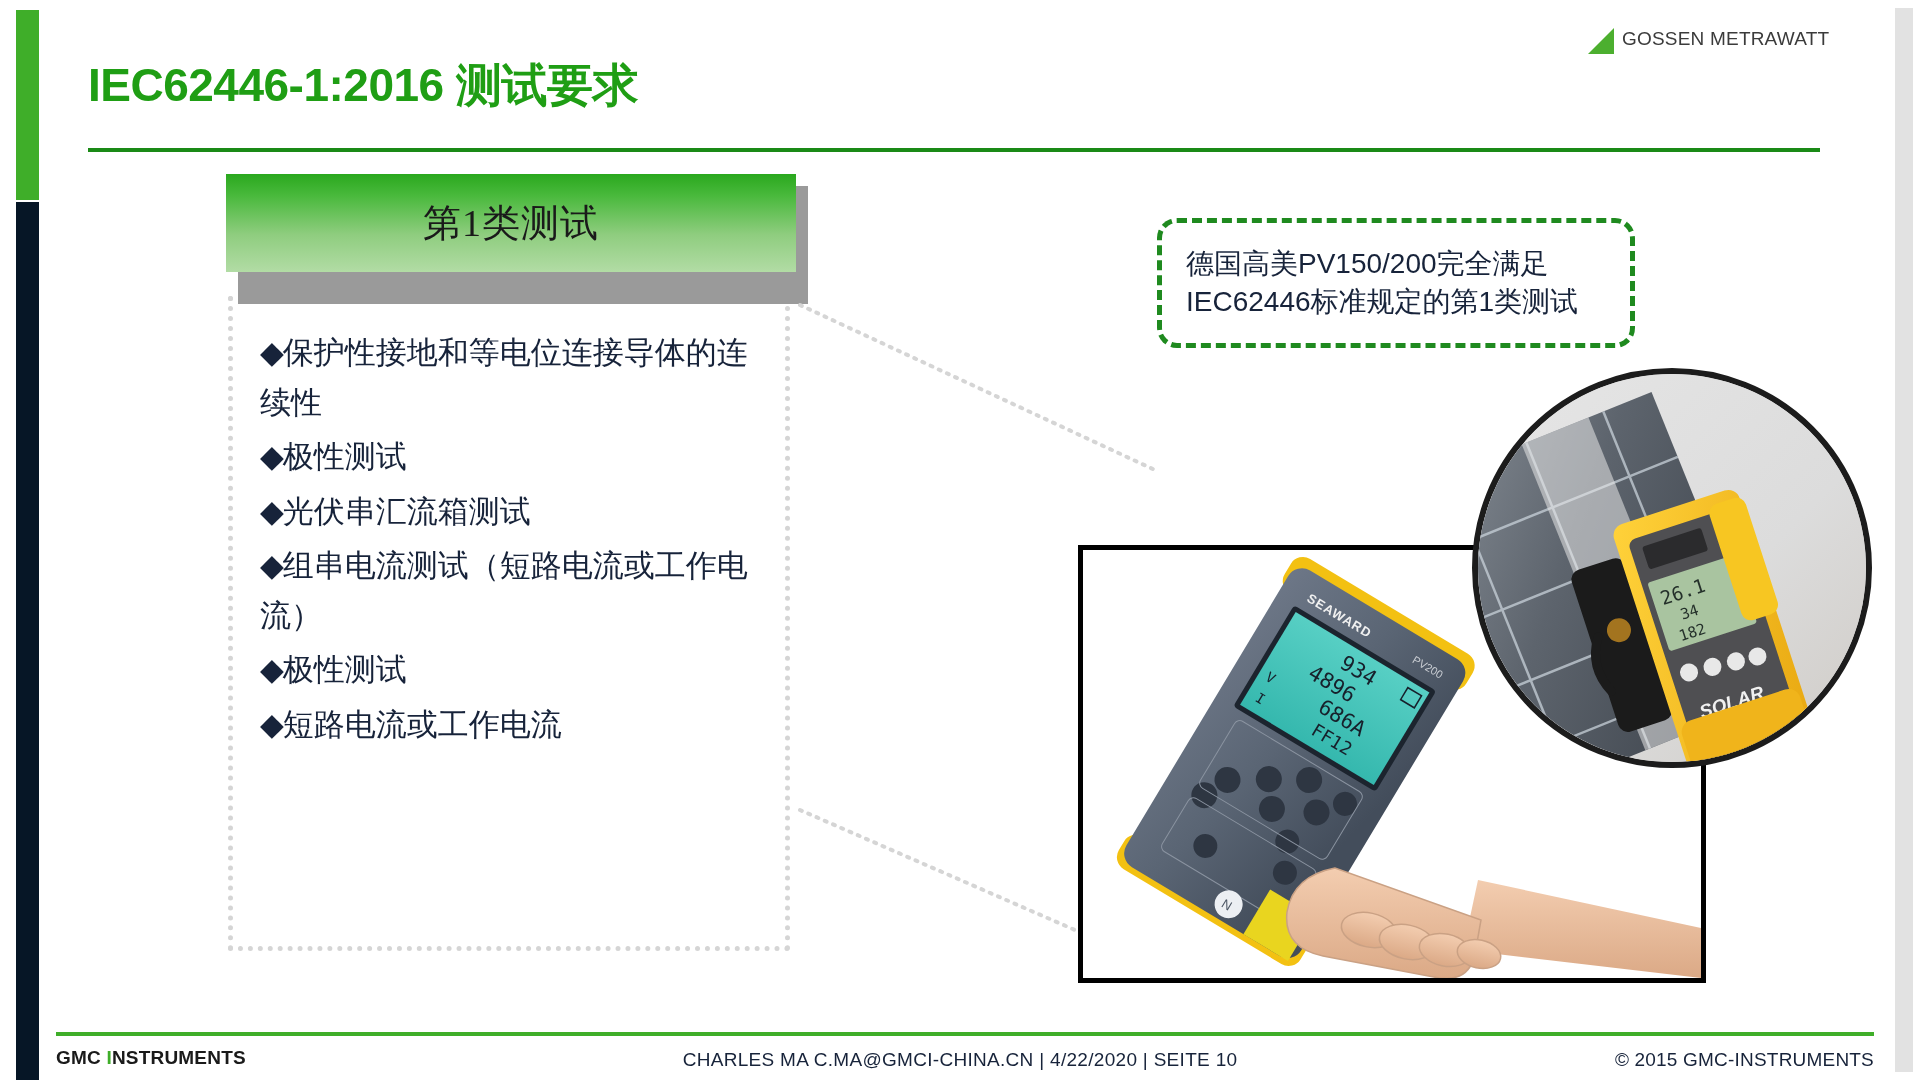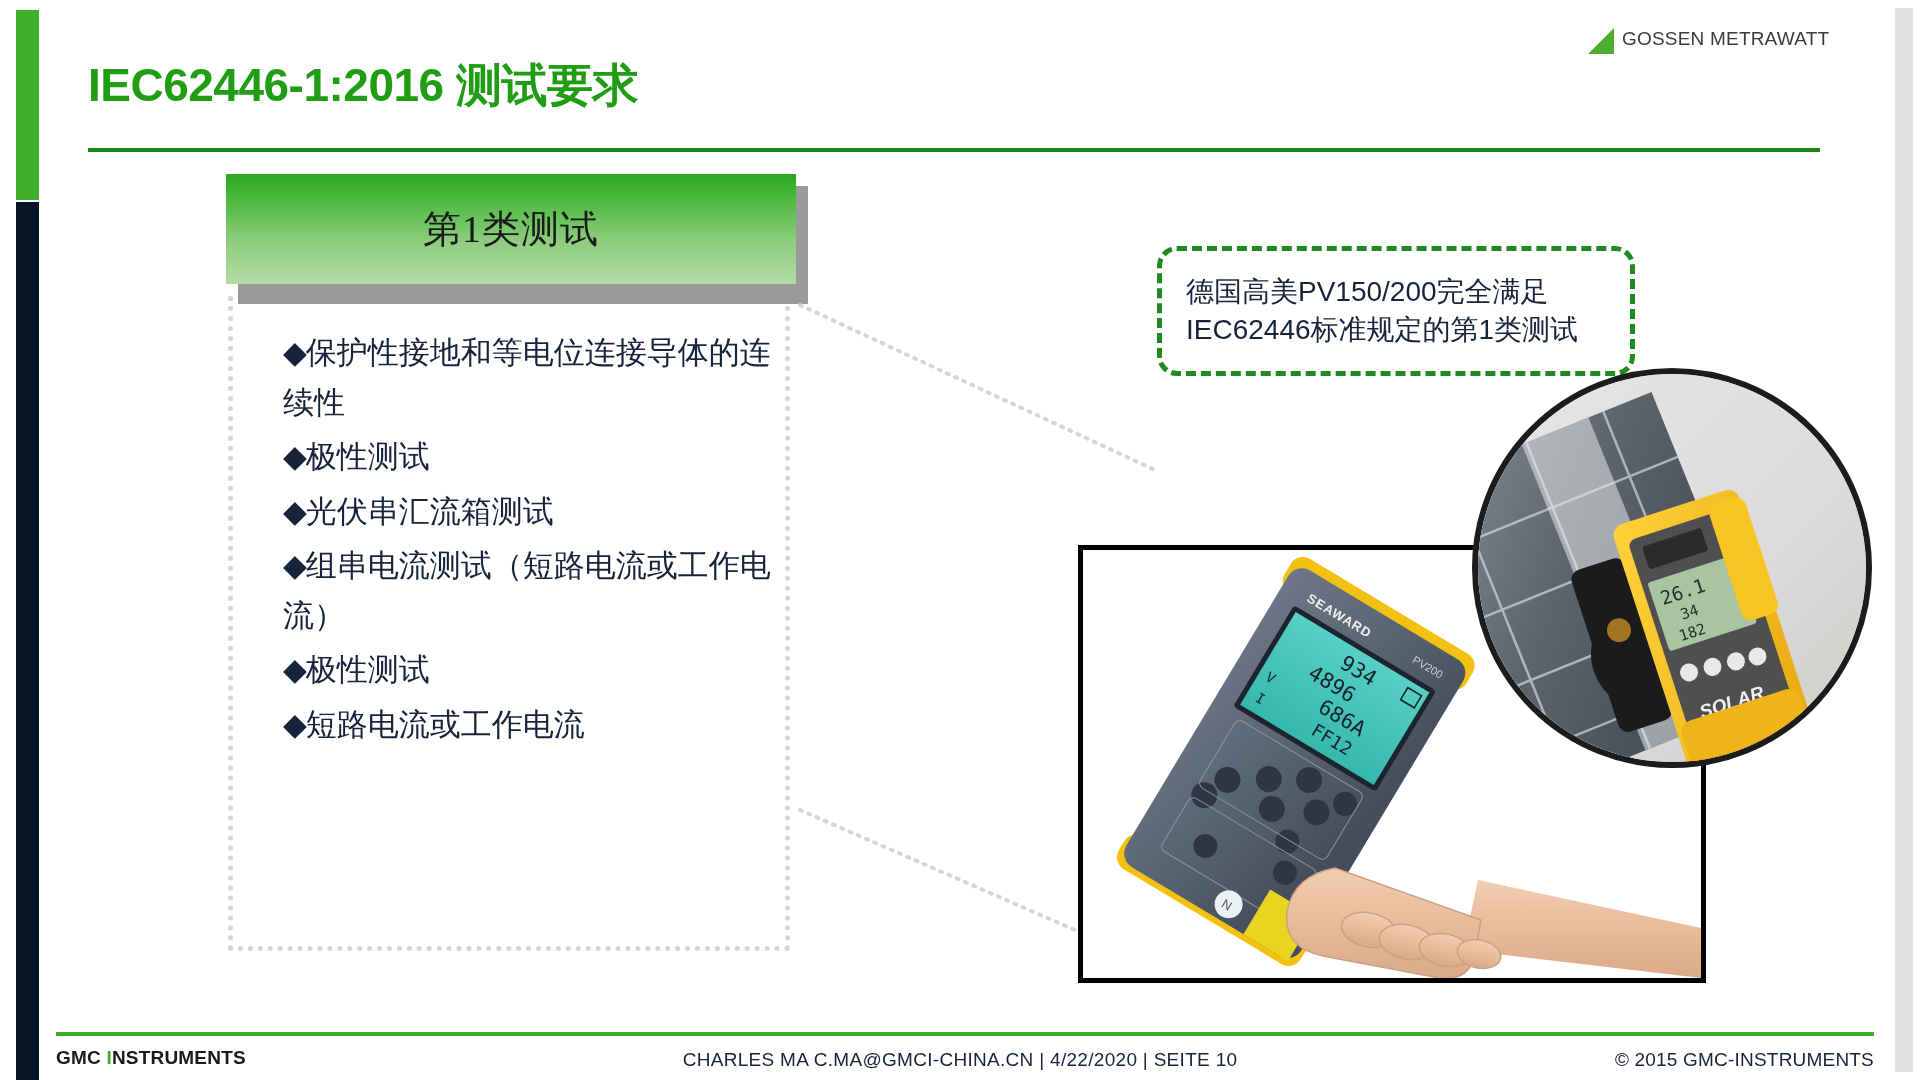--- a/index.html
+++ b/index.html
@@ -74,46 +74,46 @@
   }
 
   
   .cat-shadow {
     position: absolute; left: 238px; top: 186px;
     width: 570px; height: 118px;
     background: #9a9a9a;
   }
   .cat-header {
     position: absolute; left: 226px; top: 174px;
-    width: 570px; height: 110px;
+    width: 570px; height: 98px;
     background: linear-gradient(to bottom, #2aa81e 0%, #49b93c 22%, #8fcd7f 62%, #b2dca5 100%);
     display: flex; align-items: center; justify-content: center;
   }
   .cat-header-text {
     font-size: 38px; color: #1a1a1a;
     font-family: "Liberation Serif", "DejaVu Serif", serif;
     font-weight: normal;
     letter-spacing: 1px;
   }
 
   
   .bullets {
-    position: absolute; left: 283px; top: 328px;
+    position: absolute; left: 260px; top: 328px;
     width: 500px;
     color: #17233a;
     font-size: 31px;
     line-height: 1.62;
     font-family: "Liberation Sans", "DejaVu Sans", sans-serif;
   }
   .bullet-item { margin: 0 0 4px 0; }
   .bullet-mark { letter-spacing: -1px; }
 
   
   .callout {
-    position: absolute; left: 1157px; top: 246px;
+    position: absolute; left: 1157px; top: 218px;
     width: 478px; height: 130px;
     border: 5px dashed #1f8a1f;
     border-radius: 20px;
     box-sizing: border-box;
     display: flex; align-items: center;
   }
   .callout-text {
     padding-left: 24px;
     font-size: 28px; color: #17233a;
     line-height: 1.35;

